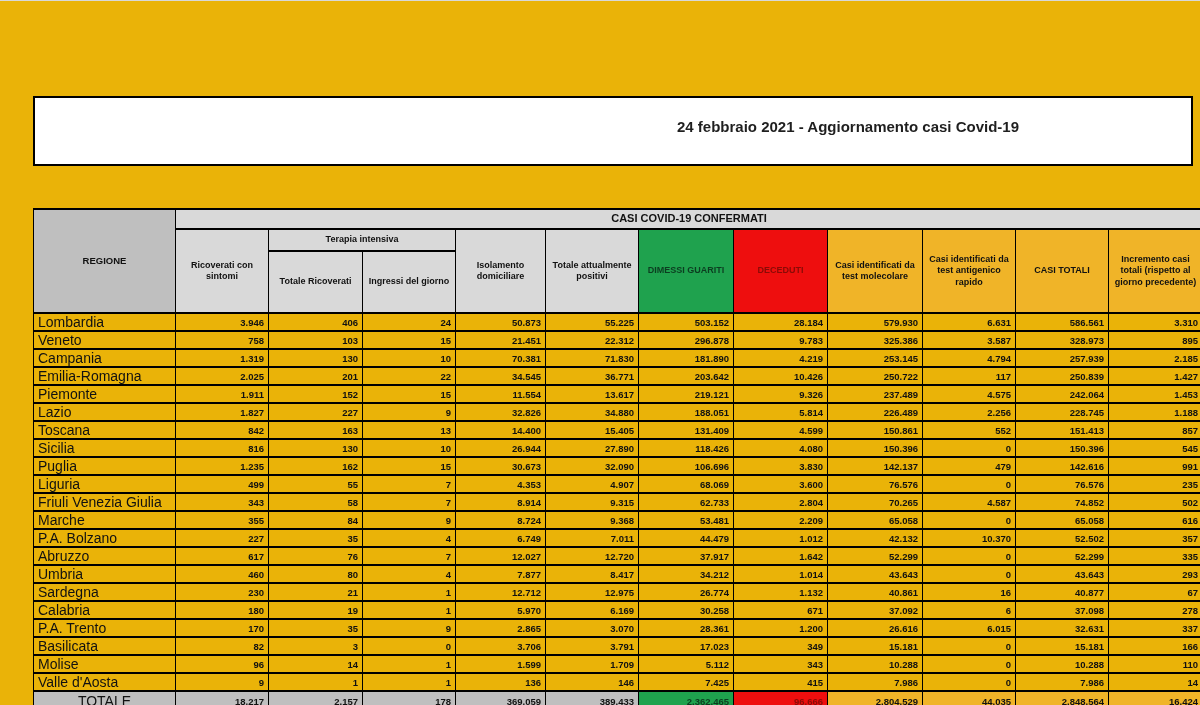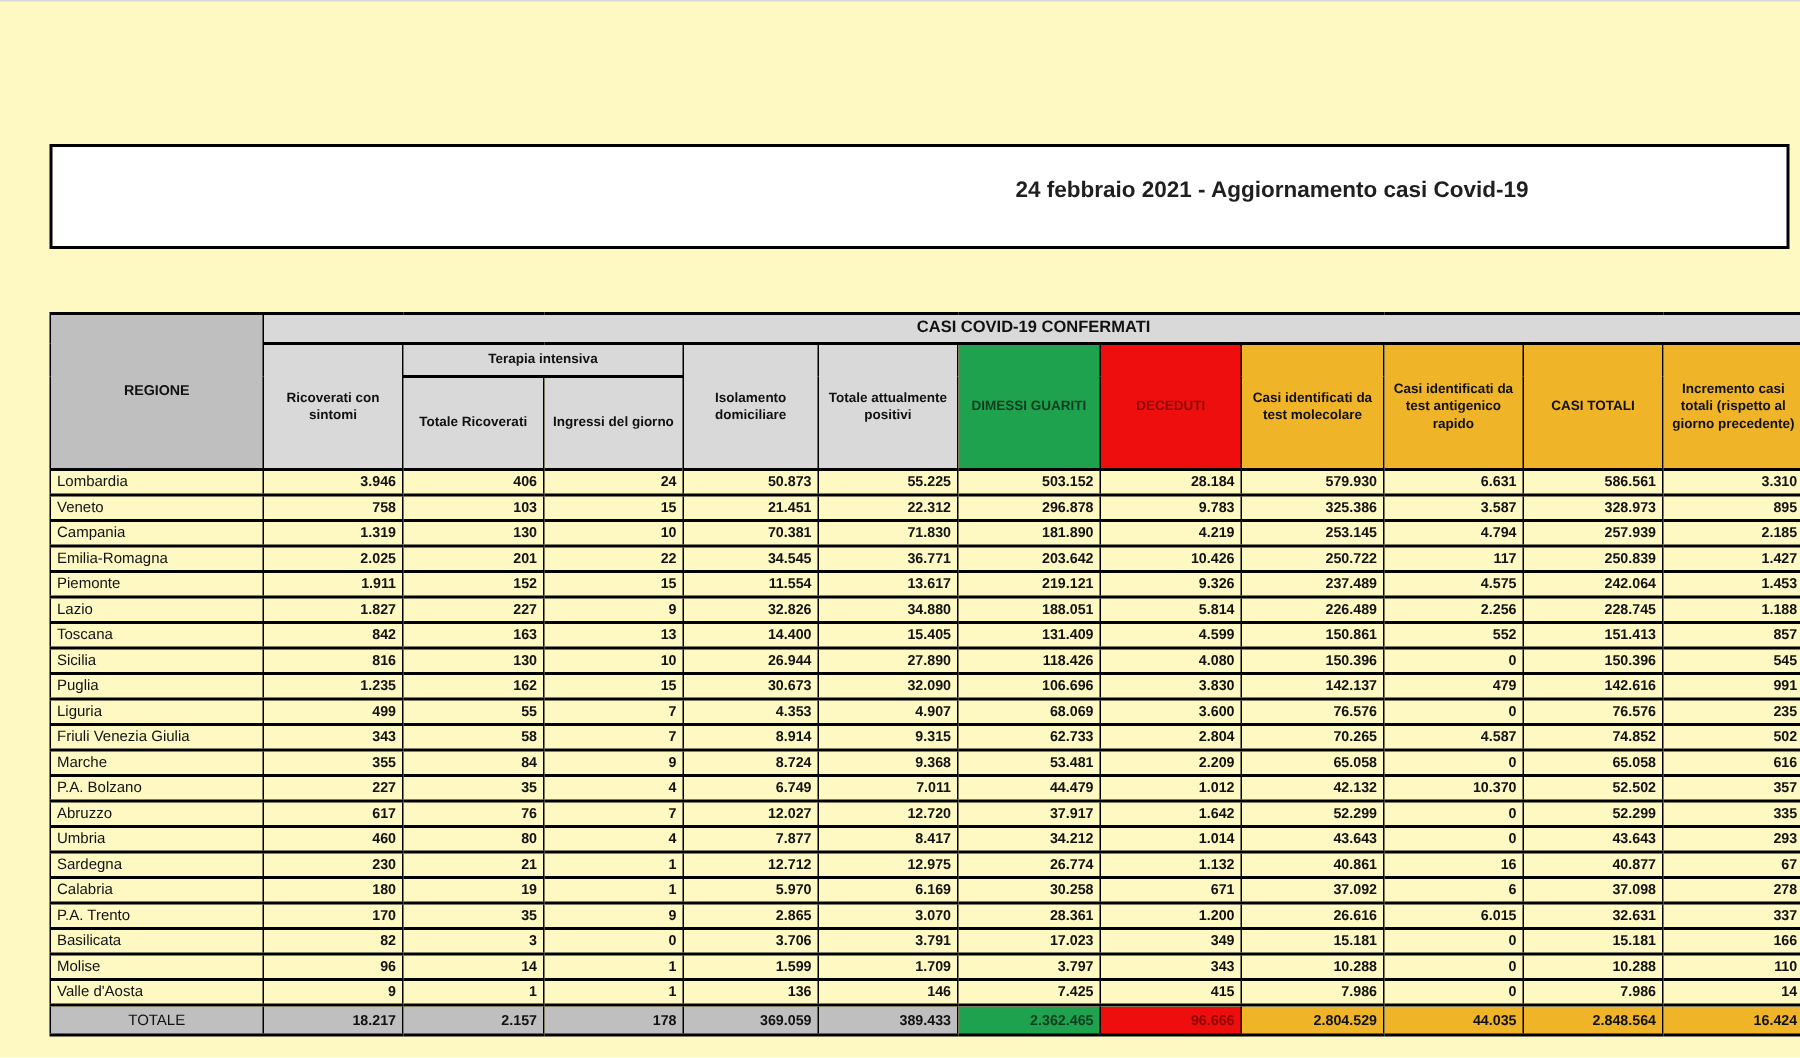--- a/index.html
+++ b/index.html
@@ -1,19 +1,19 @@
 <!DOCTYPE html>
 <html><head>
 <meta charset="utf-8">
 <style>
   * { margin:0; padding:0; box-sizing:border-box; }
   html,body { background:#ffffff; }
   body { font-family:"Liberation Sans", sans-serif; }
   .page {
-    position:relative; width:1200px; height:705px; background:#fef9c3;
+    position:relative; width:1200px; height:705px; background:#eab308;
     overflow:hidden; border-top:1px solid #d8d8d8;
   }
   
   .title-box {
     position:absolute; left:33px; top:95px; width:1160px; height:70px;
     border:2px solid #000; background:#fff;
     display:flex; flex-direction:column; justify-content:center;
     padding-left:470px; text-align:center;
   }
   .title-line1 { font-size:15px; font-weight:700; color:#1f1f1f; margin-bottom:9px; }
@@ -32,21 +32,21 @@
   .c-gray   { background:#BFBFBF; }
   .c-lgray  { background:#D9D9D9; }
   .c-green  { background:#1FA24E; color:#0C3D20;margin-top:21px; }
   .c-red    { background:#EE0E0E; color:#8A0B06; }
   .c-orange { background:#F0B428; color:#111; }
   .banner-cell { font-size:11px; height:20px; }
   .regione-head { font-size:9.5px; }
   .ti-head { height:22px; }
   .sub-head { height:62px; }
   tbody td { height:17px; font-weight:700; padding:0 4px 0 2px; }
-  tbody td.region-cell { text-align:left; font-weight:400; padding-left:4px; font-size:10px; }
+  tbody td.region-cell { text-align:left; font-weight:400; padding-left:4px; font-size:14px; }
   tbody td.num-cell { text-align:right; font-variant-numeric:tabular-nums; }
   tbody tr.totale-row td { height:20px; font-weight:700; }
   tbody tr.totale-row td.region-cell { text-align:center; font-weight:400; }
 </style>
 </head>
 <body>
 
 <div class="page">
 
   <div class="title-box">
@@ -357,21 +357,21 @@
           <td class="num-cell">15.181</td>
           <td class="num-cell">166</td>
         </tr>
         <tr>
           <td class="region-cell">Molise</td>
           <td class="num-cell">96</td>
           <td class="num-cell">14</td>
           <td class="num-cell">1</td>
           <td class="num-cell">1.599</td>
           <td class="num-cell">1.709</td>
-          <td class="num-cell">3.797</td>
+          <td class="num-cell">5.112</td>
           <td class="num-cell">343</td>
           <td class="num-cell">10.288</td>
           <td class="num-cell">0</td>
           <td class="num-cell">10.288</td>
           <td class="num-cell">110</td>
         </tr>
         <tr>
           <td class="region-cell">Valle d'Aosta</td>
           <td class="num-cell">9</td>
           <td class="num-cell">1</td>

